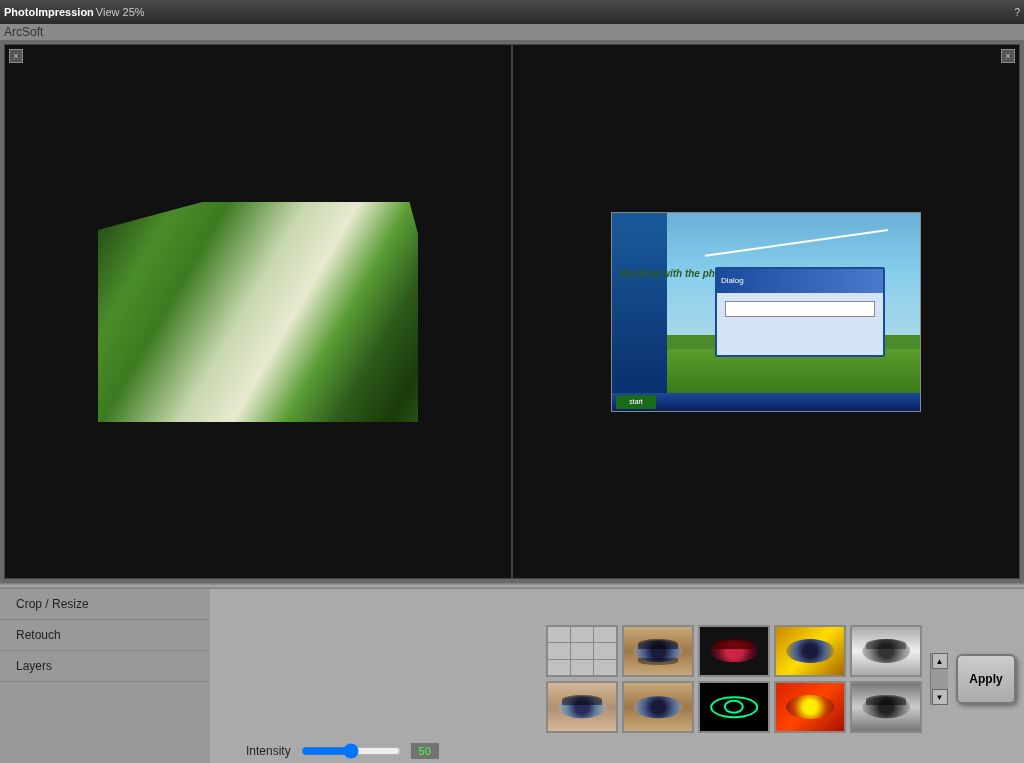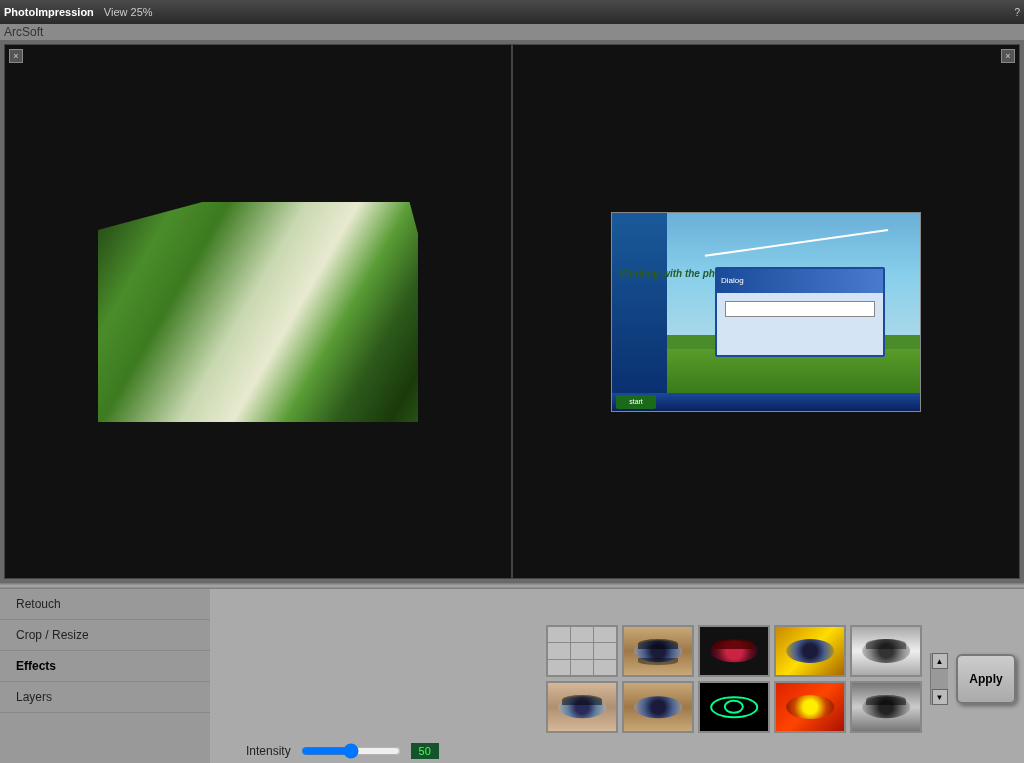--- a/index.html
+++ b/index.html
@@ -24,21 +24,21 @@
       position: relative;
     }
     #title-bar .app-name {
       color: #ffffff;
       font-size: 11px;
       font-weight: bold;
     }
     #title-bar .view-text {
       color: #cccccc;
       font-size: 11px;
-      margin-left: 10px;
+      margin-left: 2px;
     }
     #title-bar .help-btn {
       position: absolute;
       right: 4px;
       color: #cccccc;
       font-size: 10px;
       cursor: pointer;
     }
 
     
@@ -277,21 +277,21 @@
       gap: 10px;
       margin-top: 10px;
     }
 
     .intensity-label {
       font-size: 12px;
       color: #222;
     }
 
     .intensity-value {
-      background: #14532d;
+      background: #737373;
       color: #44ff44;
       padding: 2px 6px;
       font-size: 11px;
       min-width: 28px;
       text-align: center;
     }
 
     input[type=range] {
       width: 100px;
       height: 14px;
@@ -430,23 +430,22 @@
         </div>
 
       </div>
     </div>
 
     <div class="h-divider"></div>
 
     <div id="bottom-panel">
 
       <div id="bottom-menu">
+        <div class="menu-item">Crop / Resize</div>
         <div class="menu-item">Retouch</div>
-        <div class="menu-item">Crop / Resize</div>
-        <div class="menu-item active">Effects</div>
         <div class="menu-item">Layers</div>
       </div>
 
       <div id="bottom-center">
         <div id="intensity-control">
           <span class="intensity-label">Intensity</span>
           <input type="range" min="0" max="100" value="50" style="">
           <span class="intensity-value">50</span>
         </div>
       </div>

